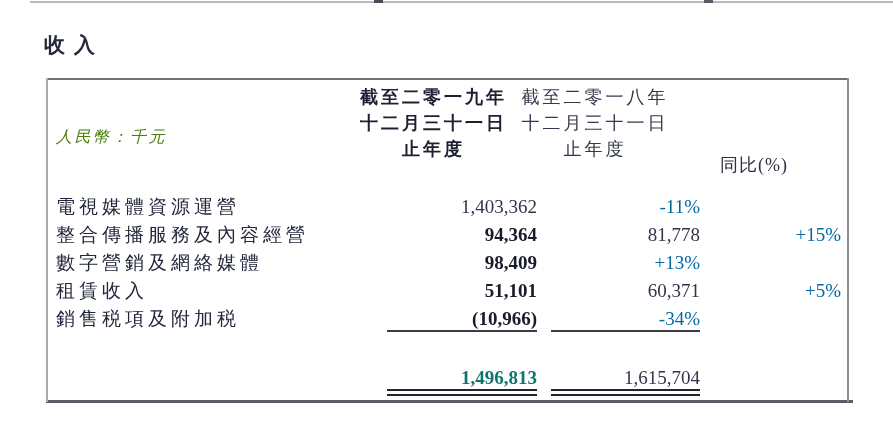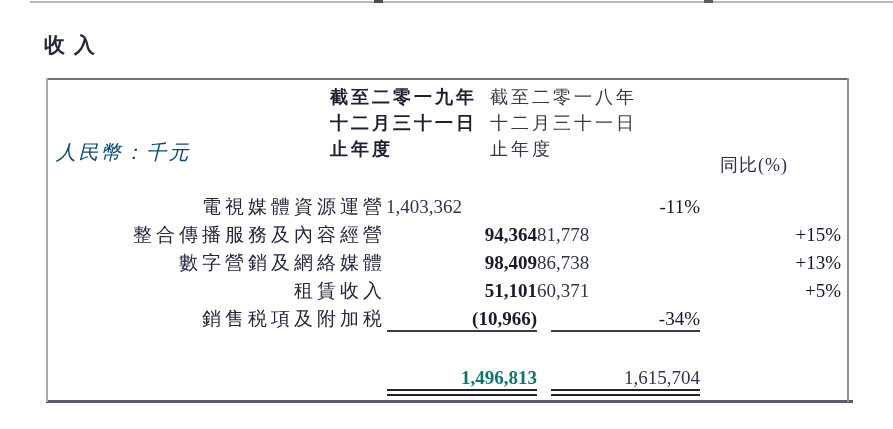--- a/index.html
+++ b/index.html
@@ -25,37 +25,37 @@
     color: #262b3b;
   }
 
   
   .t-top    { position: absolute; left: 46px; top: 78px;  width: 802px; height: 2px;   background: #70707a; }
   .t-bottom { position: absolute; left: 46px; top: 400px; width: 807px; height: 2.5px; background: #5c5c66; }
   .t-left   { position: absolute; left: 46px; top: 78px;  width: 1.5px; height: 324px; background: #a9a9b1; }
   .t-right  { position: absolute; left: 847px; top: 78px; width: 1.5px; height: 324px; background: #8e8e98; }
 
   
-  .hdr { position: absolute; top: 84px; text-align: left; font-size: 18px; line-height: 26px; letter-spacing: 3px; }
+  .hdr { position: absolute; top: 84px; text-align: center; font-size: 18px; line-height: 26px; letter-spacing: 3px; }
   .hdr-2019 { left: 330px; width: 207px; font-weight: bold; color: #1d2030; }
   .hdr-2018 { left: 490px; width: 210px; font-weight: normal; color: #343849; }
   .hdr-yoy  { position: absolute; left: 720px; top: 152px; width: 121px; text-align: left;
               font-size: 18px; line-height: 26px; letter-spacing: 1px; color: #2c3042; }
   .unit-label {
-    position: absolute; left: 56px; top: 139px;
-    font-style: italic; font-size: 20px; line-height: 26px; letter-spacing: 2.5px; color: #0c4a6e;
+    position: absolute; left: 56px; top: 124px;
+    font-style: italic; font-size: 16px; line-height: 26px; letter-spacing: 2.5px; color: #4d7c0f;
   }
 
   
   .rows { position: absolute; left: 56px; top: 193px; width: 785px; }
   .row  { display: grid; grid-template-columns: 330px 151px 163px 141px; height: 28px; align-items: center; }
-  .cell-label { text-align: right;  font-size: 19px; letter-spacing: 4px; color: #23273a; }
+  .cell-label { text-align: left;  font-size: 19px; letter-spacing: 4px; color: #23273a; }
   .cell-2019  { text-align: right; font-size: 19px; font-weight: bold; color: #181b29; }
-  .cell-2018  { font-size: 19px; color: #31354a; }
-  .cell-yoy   { text-align: right; font-size: 19px; color: #0f172a; }
+  .cell-2018  { text-align: right; font-size: 19px; color: #31354a; }
+  .cell-yoy   { text-align: right; font-size: 19px; color: #0369a1; }
 
   
   .rule-c2 { position: absolute; left: 387px; top: 330px; width: 150px; height: 1.5px; background: #3c3c46; }
   .rule-c3 { position: absolute; left: 551px; top: 330px; width: 149px; height: 1.5px; background: #3c3c46; }
 
   
   .total-2019 { position: absolute; left: 337px; top: 366px; width: 200px; text-align: right;
                 font-size: 19px; font-weight: bold; color: #0f766e; line-height: 24px; }
   .total-2018 { position: absolute; left: 500px; top: 366px; width: 200px; text-align: right;
                 font-size: 19px; color: #31354a; line-height: 24px; }
@@ -106,21 +106,20 @@
     </div>
     <div class="row">
       <div class="cell-label">整合傳播服務及內容經營</div>
       <div class="cell-2019">94,364</div>
       <div class="cell-2018">81,778</div>
       <div class="cell-yoy">+15%</div>
     </div>
     <div class="row">
       <div class="cell-label">數字營銷及網絡媒體</div>
       <div class="cell-2019">98,409</div>
-      <div class="cell-2018">86,738</div>
       <div class="cell-yoy">+13%</div>
     </div>
     <div class="row">
       <div class="cell-label">租賃收入</div>
       <div class="cell-2019">51,101</div>
       <div class="cell-2018">60,371</div>
       <div class="cell-yoy">+5%</div>
     </div>
     <div class="row">
       <div class="cell-label">銷售税項及附加税</div>

